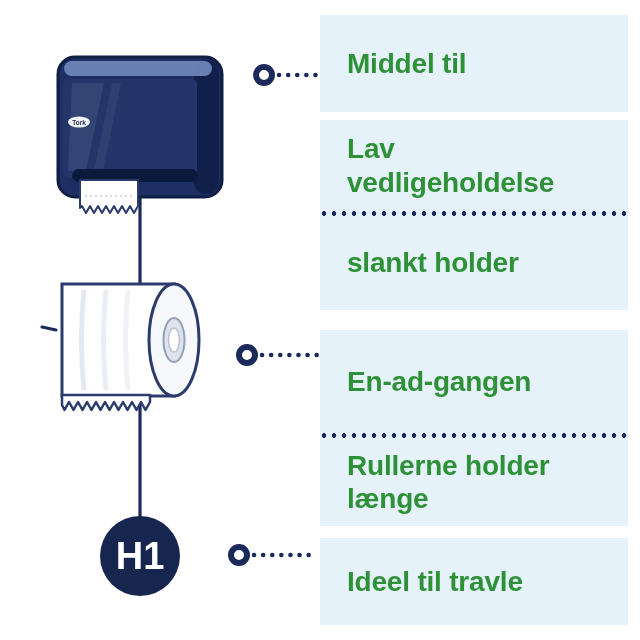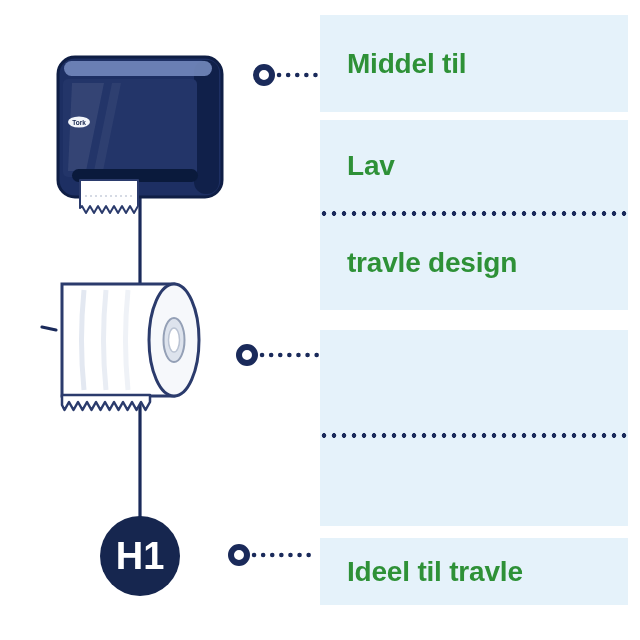--- a/index.html
+++ b/index.html
@@ -109,39 +109,47 @@
         <div class="benefit">
           <span class="ln">Middel til</span>
         </div>
       </div>
     </div>
 
     <div class="panel" style="top:120px;height:190px;">
       <div class="sec" style="height:91px;">
         <div class="benefit">
           <span class="ln">Lav</span>
+          <span class="ln">vedligeholdelse</span>
         </div>
       </div>
       <div class="divider"></div>
       <div class="sec grow">
         <div class="benefit">
-          <span class="ln">travle design</span>
+          <span class="ln">slankt holder</span>
         </div>
       </div>
     </div>
 
     <div class="panel" style="top:330px;height:196px;">
       <div class="sec" style="height:103px;">
         <div class="benefit">
+          <span class="ln">En-ad-gangen</span>
         </div>
       </div>
       <div class="divider"></div>
+      <div class="sec grow">
+        <div class="benefit">
+          <span class="ln">Rullerne holder</span>
+          <span class="ln">længe</span>
+        </div>
+      </div>
     </div>
 
-    <div class="panel" style="top:538px;height:67px;">
+    <div class="panel" style="top:538px;height:87px;">
       <div class="sec grow">
         <div class="benefit">
           <span class="ln">Ideel til travle</span>
         </div>
       </div>
     </div>
 
   </div>
 </div>
 

